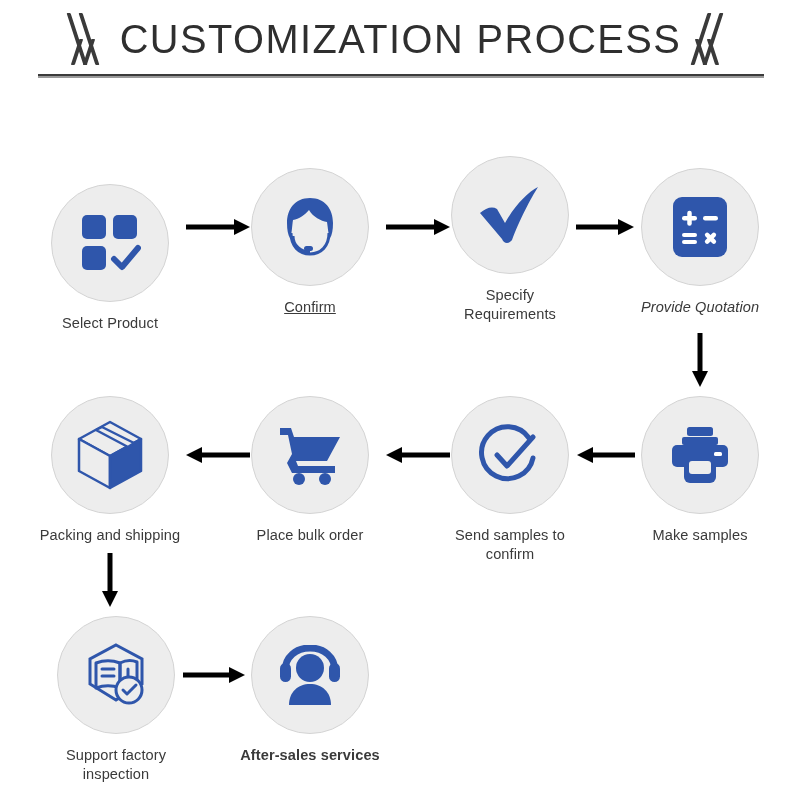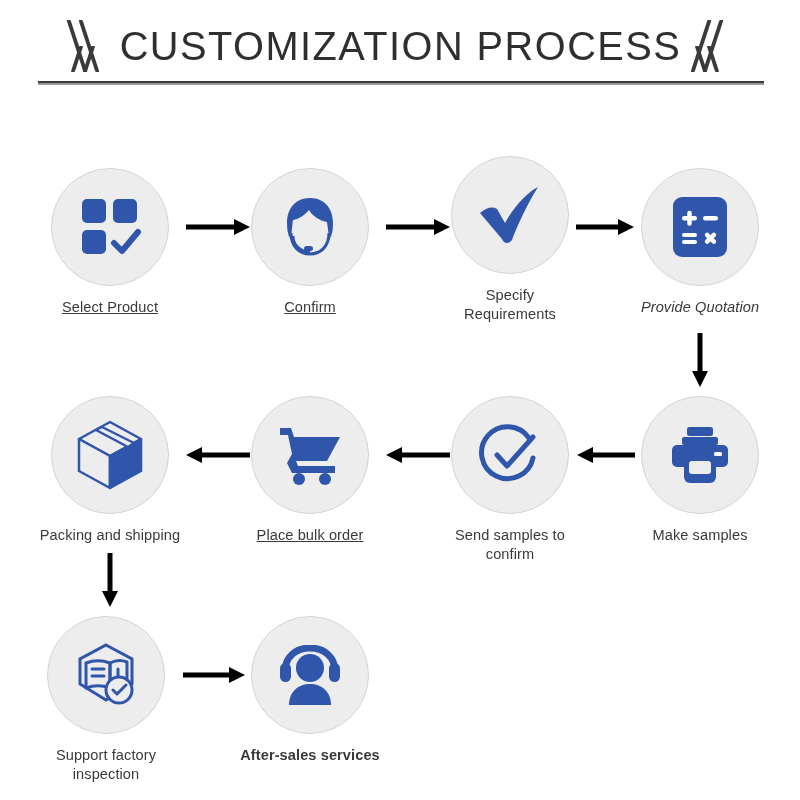--- a/index.html
+++ b/index.html
@@ -14,21 +14,21 @@
     position: relative;
     overflow: hidden;
     font-family: "Liberation Sans", "DejaVu Sans", sans-serif;
     color: #3a3a3a;
   }
 
   
   .header {
     position: absolute;
     left: 0;
-    top: 7px;
+    top: 0;
     width: 800px;
     height: 96px;
   }
   .title-row {
     position: absolute;
     left: 0;
     top: 8px;
     width: 800px;
     height: 62px;
     display: flex;
@@ -155,21 +155,21 @@
     <span class="chev left">
       <span></span>
         <span></span>
         <span class="bend1"></span>
         <span class="bend2"></span>
     </span>
   </div>
   <div class="divider"></div>
 </div>
 
-<div class="node" style="left:35px; top:168px;text-decoration:underline;">
+<div class="node" style="left:35px; top:184px;">
   <div class="circle">
     <svg width="62" height="62" viewBox="0 0 62 62">
       <rect x="3" y="3" width="24" height="24" rx="5" fill="#2f56ab"></rect>
       <rect x="34" y="3" width="24" height="24" rx="5" fill="#2f56ab"></rect>
       <rect x="3" y="34" width="24" height="24" rx="5" fill="#2f56ab"></rect>
       <path d="M35 47 L43 55 L59 36" fill="none" stroke="#2f56ab" stroke-width="6" stroke-linecap="round" stroke-linejoin="round"></path>
     </svg>
   </div>
   <div class="node-label">Select Product</div>
 </div>
@@ -228,21 +228,21 @@
 <div class="node" style="left:435px; top:396px;">
   <div class="circle">
     <svg width="66" height="66" viewBox="0 0 66 66">
       <path d="M52 16 A26 26 0 1 0 56 36" fill="none" stroke="#2f56ab" stroke-width="5" stroke-linecap="round"></path>
       <path d="M20 33 L30 44 L56 15" fill="none" stroke="#2f56ab" stroke-width="5" stroke-linecap="round" stroke-linejoin="round"></path>
     </svg>
   </div>
   <div class="node-label">Send samples to confirm</div>
 </div>
 
-<div class="node" style="left:235px; top:396px;text-decoration:underline;">
+<div class="node" style="left:235px; top:396px;">
   <div class="circle">
     <svg width="66" height="60" viewBox="0 0 66 60">
       <path d="M3 3 L14 3 L17 12 L63 12 L50 36 L19 36 L21 41 L58 41 L58 48 L15 48 L10 38 L15 29 L11 10 L3 10 Z" fill="#2f56ab"></path>
       <circle cx="22" cy="54" r="6" fill="#2f56ab"></circle>
       <circle cx="48" cy="54" r="6" fill="#2f56ab"></circle>
     </svg>
   </div>
   <div class="node-label">Place bulk order</div>
 </div>
 
@@ -252,21 +252,21 @@
       <path d="M33 2 L64 19 L64 51 L33 68 L2 51 L2 19 Z" fill="#2f56ab"></path>
       <path d="M33 2 L64 19 L33 36 L2 19 Z" fill="#ededed" stroke="#2f56ab" stroke-width="2.5" stroke-linejoin="round"></path>
       <path d="M2 19 L33 36 L33 68 L2 51 Z" fill="#ededed" stroke="#2f56ab" stroke-width="2.5" stroke-linejoin="round"></path>
       <path d="M33 36 L64 19 L64 51 L33 68 Z" fill="#2f56ab" stroke="#2f56ab" stroke-width="2.5" stroke-linejoin="round"></path>
       <path d="M19 10 L51 27 L57 23 L25 7 Z" fill="#ededed" stroke="#2f56ab" stroke-width="2.5" stroke-linejoin="round"></path>
     </svg>
   </div>
   <div class="node-label">Packing and shipping</div>
 </div>
 
-<div class="node" style="left:31px; top:616px;">
+<div class="node" style="left:41px; top:616px;">
   <div class="circle">
     <svg width="68" height="66" viewBox="0 0 68 66">
       <path d="M34 3 L60 17 L60 42 L34 58 L8 42 L8 17 Z" fill="none" stroke="#2f56ab" stroke-width="3"></path>
       <path d="M14 21 L14 46 C22 43 30 43 38 46 L38 21 C30 18 22 18 14 21 Z" fill="none" stroke="#2f56ab" stroke-width="3" stroke-linejoin="round"></path>
       <path d="M38 21 L38 46 C44 43 50 43 55 45 L55 20 C50 18 44 18 38 21 Z" fill="none" stroke="#2f56ab" stroke-width="3" stroke-linejoin="round"></path>
       <line x1="20" y1="27" x2="32" y2="27" stroke="#2f56ab" stroke-width="3" stroke-linecap="round"></line>
       <line x1="20" y1="34" x2="32" y2="34" stroke="#2f56ab" stroke-width="3" stroke-linecap="round"></line>
       <line x1="46" y1="27" x2="46" y2="36" stroke="#2f56ab" stroke-width="3" stroke-linecap="round"></line>
       <circle cx="47" cy="48" r="13" fill="#ededed" stroke="#2f56ab" stroke-width="3"></circle>
       <path d="M41 48 L45 52 L54 43" fill="none" stroke="#2f56ab" stroke-width="3" stroke-linecap="round" stroke-linejoin="round"></path>

